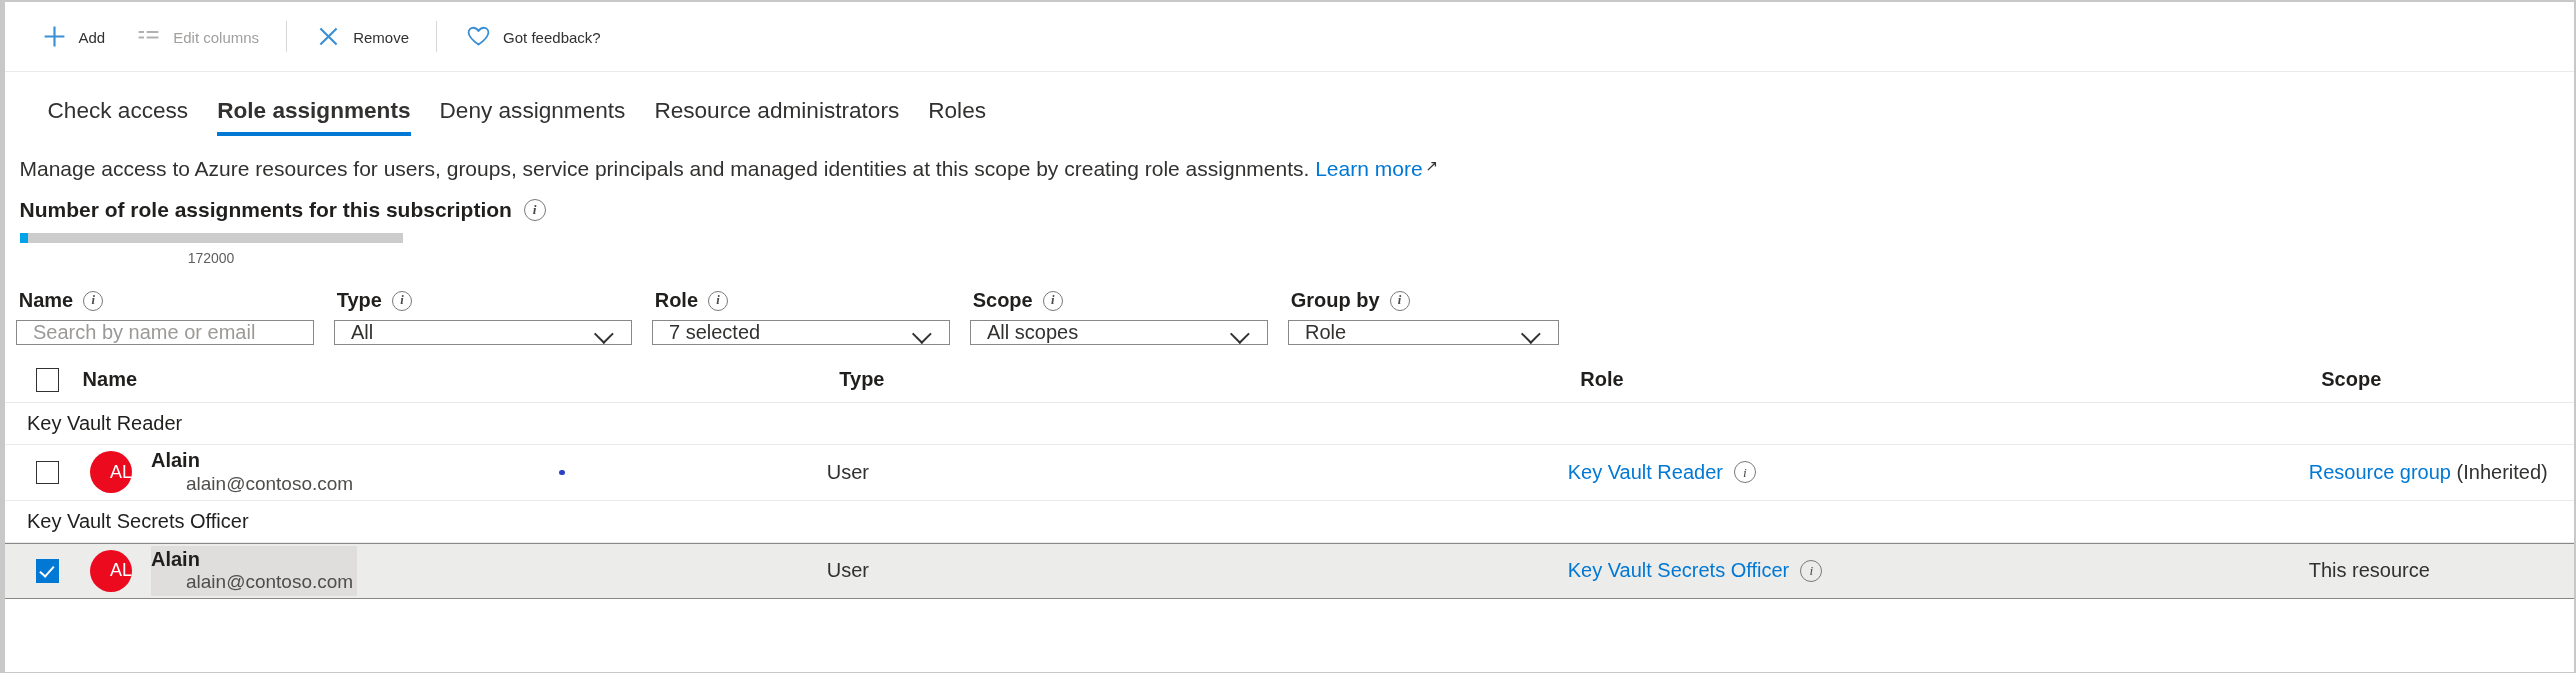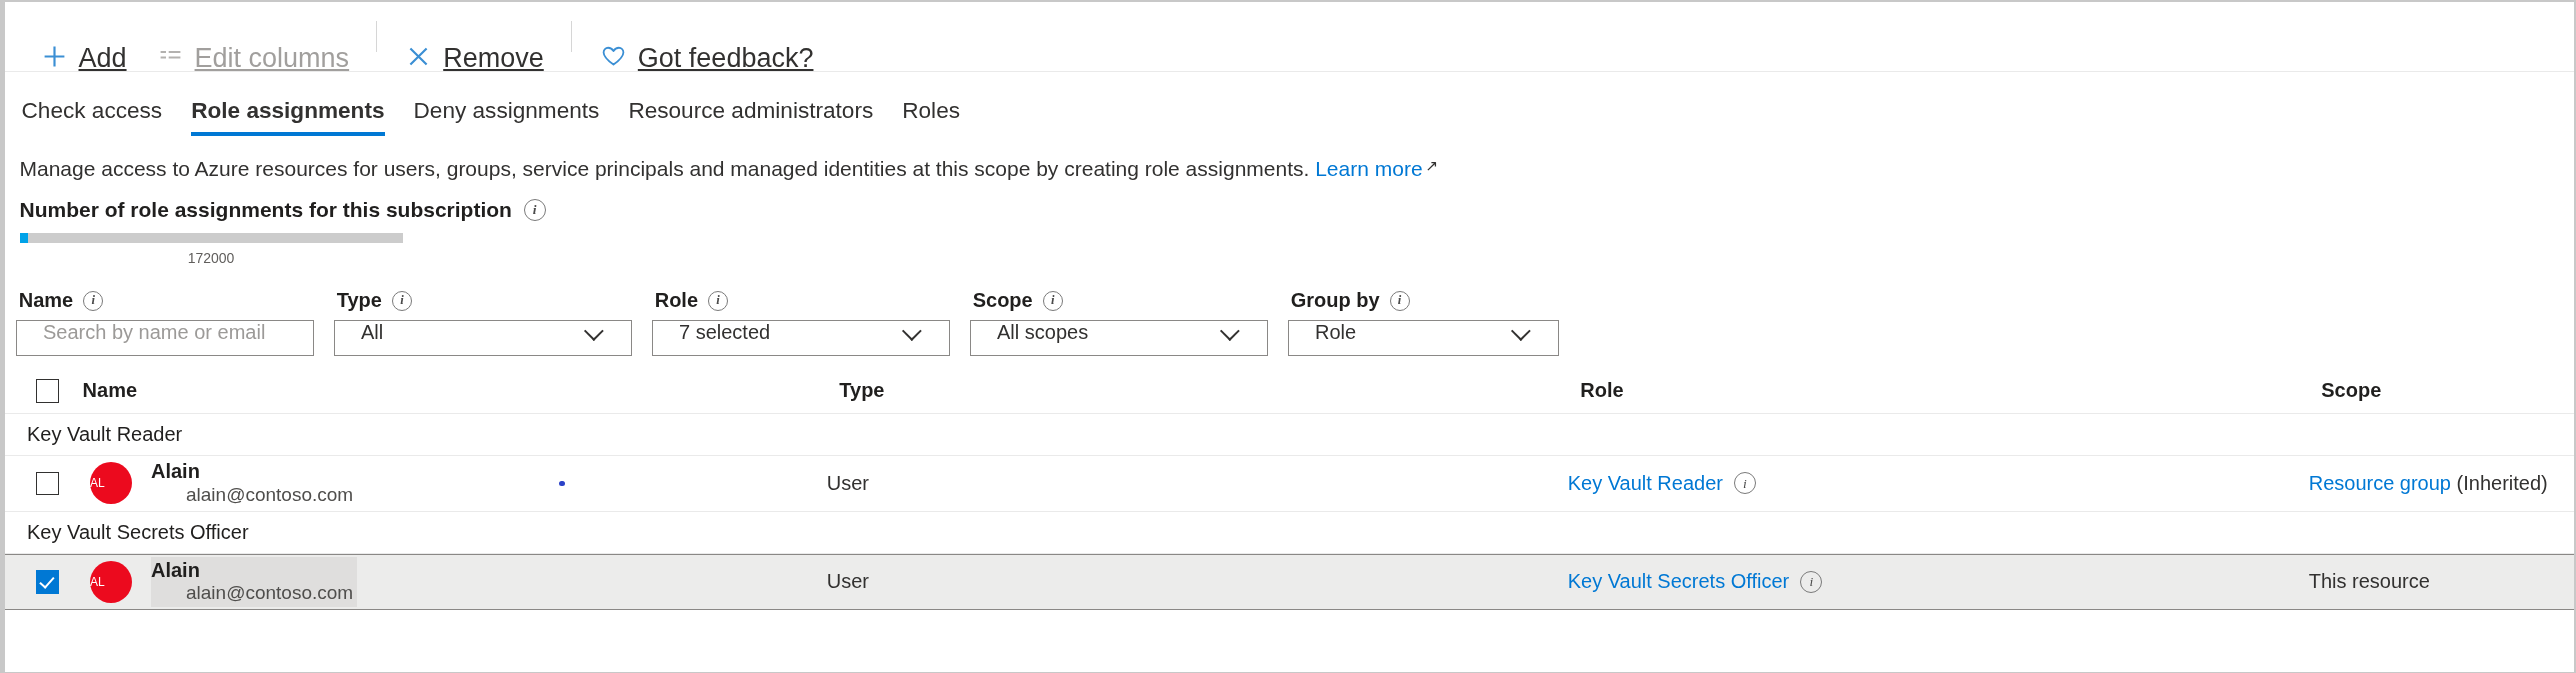--- a/index.html
+++ b/index.html
@@ -28,28 +28,27 @@
   .commandbar {
     display: flex;
     align-items: center;
     height: 70px;
     padding-left: 20px;
     border-bottom: 1.8px solid #eaeaea;
     box-sizing: border-box;
   }
   .cmd {
     display: flex;
-    align-items: flex-end;
+    align-items: center;
     height: 100%;
     padding: 0 14.5px;
-    font-size: 27px;
+    font-size: 15px;
     color: #323130;
     cursor: pointer;
     white-space: nowrap;
-    text-decoration: underline;
   }
   .cmd.disabled { color: #a19f9d; cursor: default; }
   .cmd .glyph {
     display: inline-flex;
     align-items: center;
     justify-content: center;
     width: 29px;
     height: 29px;
     margin-right: 10px;
     flex: 0 0 auto;
@@ -61,21 +60,21 @@
     background: #d6d6d6;
     margin: 0 12.6px;
     flex: 0 0 auto;
   }
 
   
   .tabstrip {
     display: flex;
     align-items: flex-end;
     height: 51px;
-    padding-left: 2px;
+    padding-left: 28px;
     box-sizing: border-box;
     margin-top: 12.6px;
   }
   .tab {
     position: relative;
     padding: 0 14.5px 11.7px 14.5px;
     font-size: 22.6px;
     color: #323130;
     cursor: pointer;
     white-space: nowrap;
@@ -153,27 +152,27 @@
     display: flex;
     align-items: center;
     font-size: 20px;
     font-weight: bold;
     color: #201f1e;
     margin: 0 0 8.1px 2.7px;
   }
   .filter-label .infoicon { margin-left: 10px; width: 18px; height: 18px; font-size: 12.6px; }
   .ctl {
     position: relative;
-    height: 36px;
+    height: 25px;
     border: 0.9px solid #8a8886;
     background: #ffffff;
     box-sizing: border-box;
     display: flex;
-    align-items: flex-start;
-    padding: 0 26px;
+    align-items: flex-end;
+    padding: 0 16px;
     font-size: 20px;
     color: #323130;
     cursor: pointer;
   }
   .ctl.input { cursor: text; color: #9c9a98; }
   .ctl .val { flex: 1 1 auto; white-space: nowrap; overflow: hidden; }
   .chev {
     flex: 0 0 auto;
     width: 20px; height: 20px;
     position: relative;
@@ -259,22 +258,22 @@
   .col-role { flex: 0 0 auto; width: 741px; display: flex; align-items: center; }
   .col-scope { flex: 1 1 auto; }
   .hdr .col-name { padding-left: 12.6px; }
   .avatar {
     width: 42px; height: 42px;
     border-radius: 50%;
     background: #ec0a1e;
     color: #ffffff;
     display: flex;
     align-items: center;
-    justify-content: flex-start;
-    font-size: 12px;
+    justify-content: flex-end;
+    font-size: 18px;
     flex: 0 0 auto;
     margin-left: 20px;
   }
   .nameblock {
     margin-left: 19px;
     line-height: 1.18;
     min-width: 0;
   }
   .nm { font-size: 20px; font-weight: bold; color: #201f1e; }
   .em { font-size: 19px; color: #4f4e4c; margin-left: 35px; }

